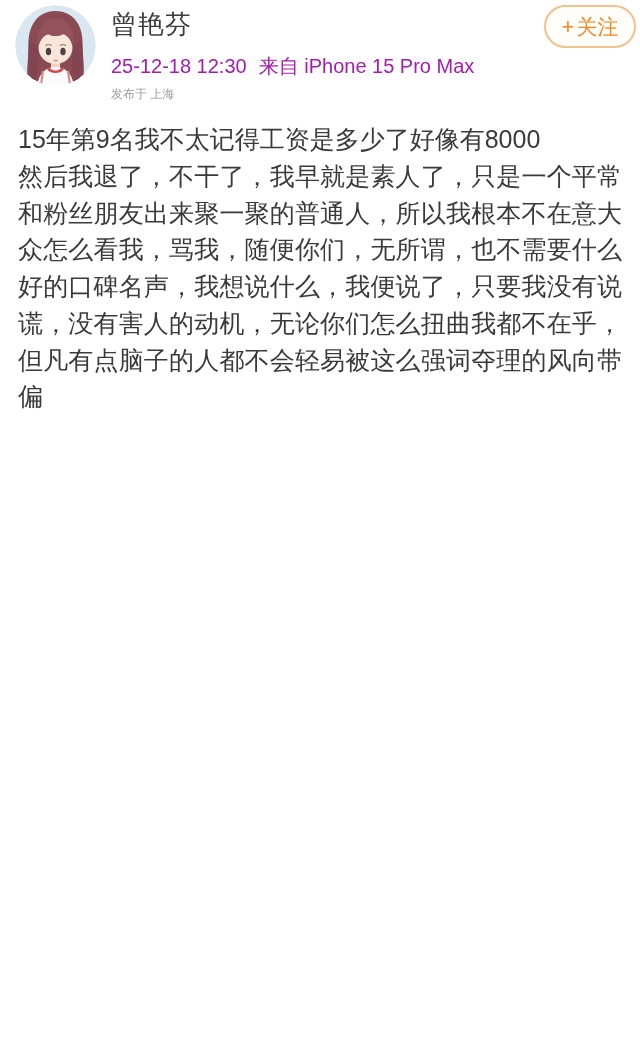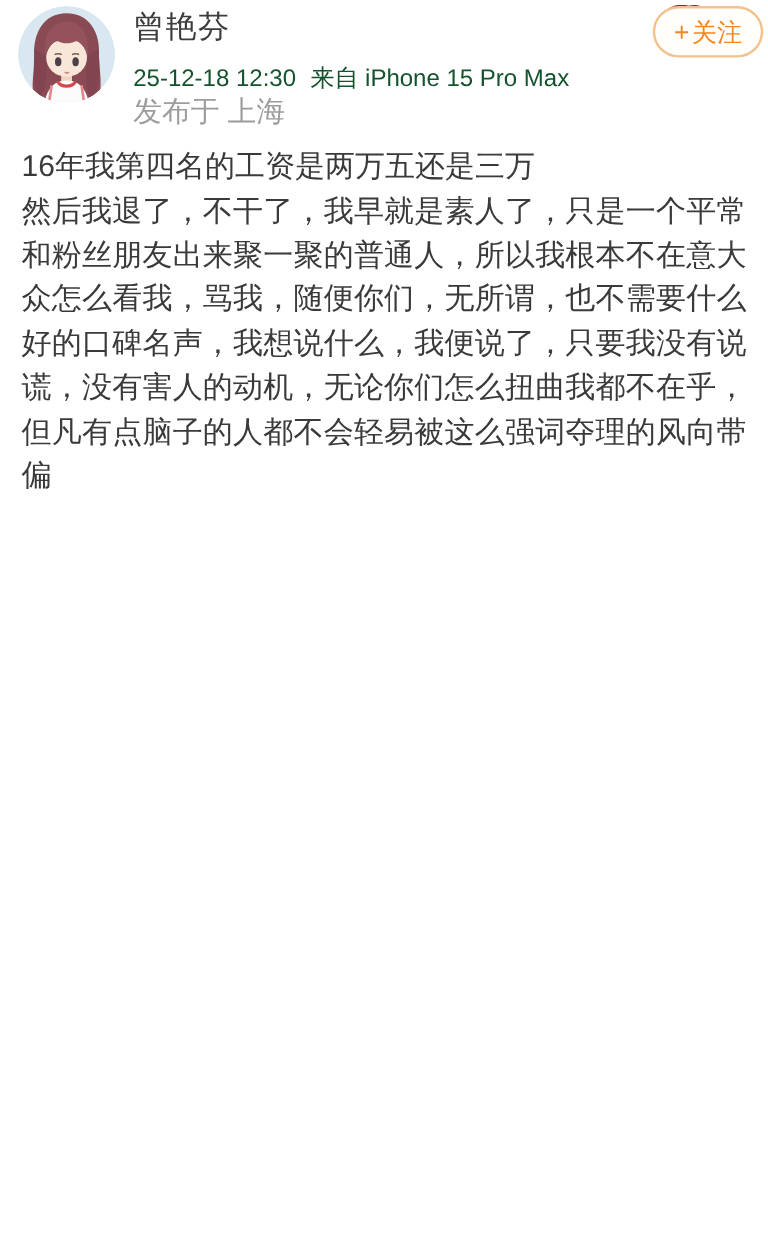--- a/index.html
+++ b/index.html
@@ -26,35 +26,34 @@
   .avatar svg { display: block; width: 81px; height: 81px; }
 
   .username {
     position: absolute;
     left: 111px; top: 9px;
     font-size: 26px;
     line-height: 30px;
     color: #3c3c3c;
     letter-spacing: 1px;
     cursor: pointer;
-    font-family: Liberation Mono, monospace;
   }
   .meta-line {
     position: absolute;
     left: 111px; top: 54px;
     font-size: 20px;
     line-height: 24px;
-    color: #14532d;
+    color: #a21caf;
     white-space: nowrap;
   }
   .meta-from { margin-left: 12px; }
   .location-line {
     position: absolute;
     left: 111px; top: 82px;
-    font-size: 24px;
+    font-size: 12px;
     line-height: 24px;
     color: #9d9d9d;
   }
 
   .follow-btn {
     position: absolute;
     left: 544px; top: 5px;
     width: 92px; height: 43px;
     border-radius: 22px;
     border: 2px solid #f2c28c;
@@ -152,17 +151,17 @@
       <path d="M37 9 C 38.5 4.5 42 3.5 45.5 5 L 45.5 9 Z" fill="#a9b3bc"></path>
     </svg>
   </div>
 
   <button class="follow-btn">
     <span class="plus">+</span>
       <span>关注</span>
   </button>
 
   <div class="post-body">
-    <p>16年我第四名的工资是两万五还是三万</p>
+    <p>15年第9名我不太记得工资是多少了好像有8000</p>
     <p>然后我退了，不干了，我早就是素人了，只是一个平常和粉丝朋友出来聚一聚的普通人，所以我根本不在意大众怎么看我，骂我，随便你们，无所谓，也不需要什么好的口碑名声，我想说什么，我便说了，只要我没有说谎，没有害人的动机，无论你们怎么扭曲我都不在乎，但凡有点脑子的人都不会轻易被这么强词夺理的风向带偏</p>
   </div>
 
 </div>
 
 </body></html>

